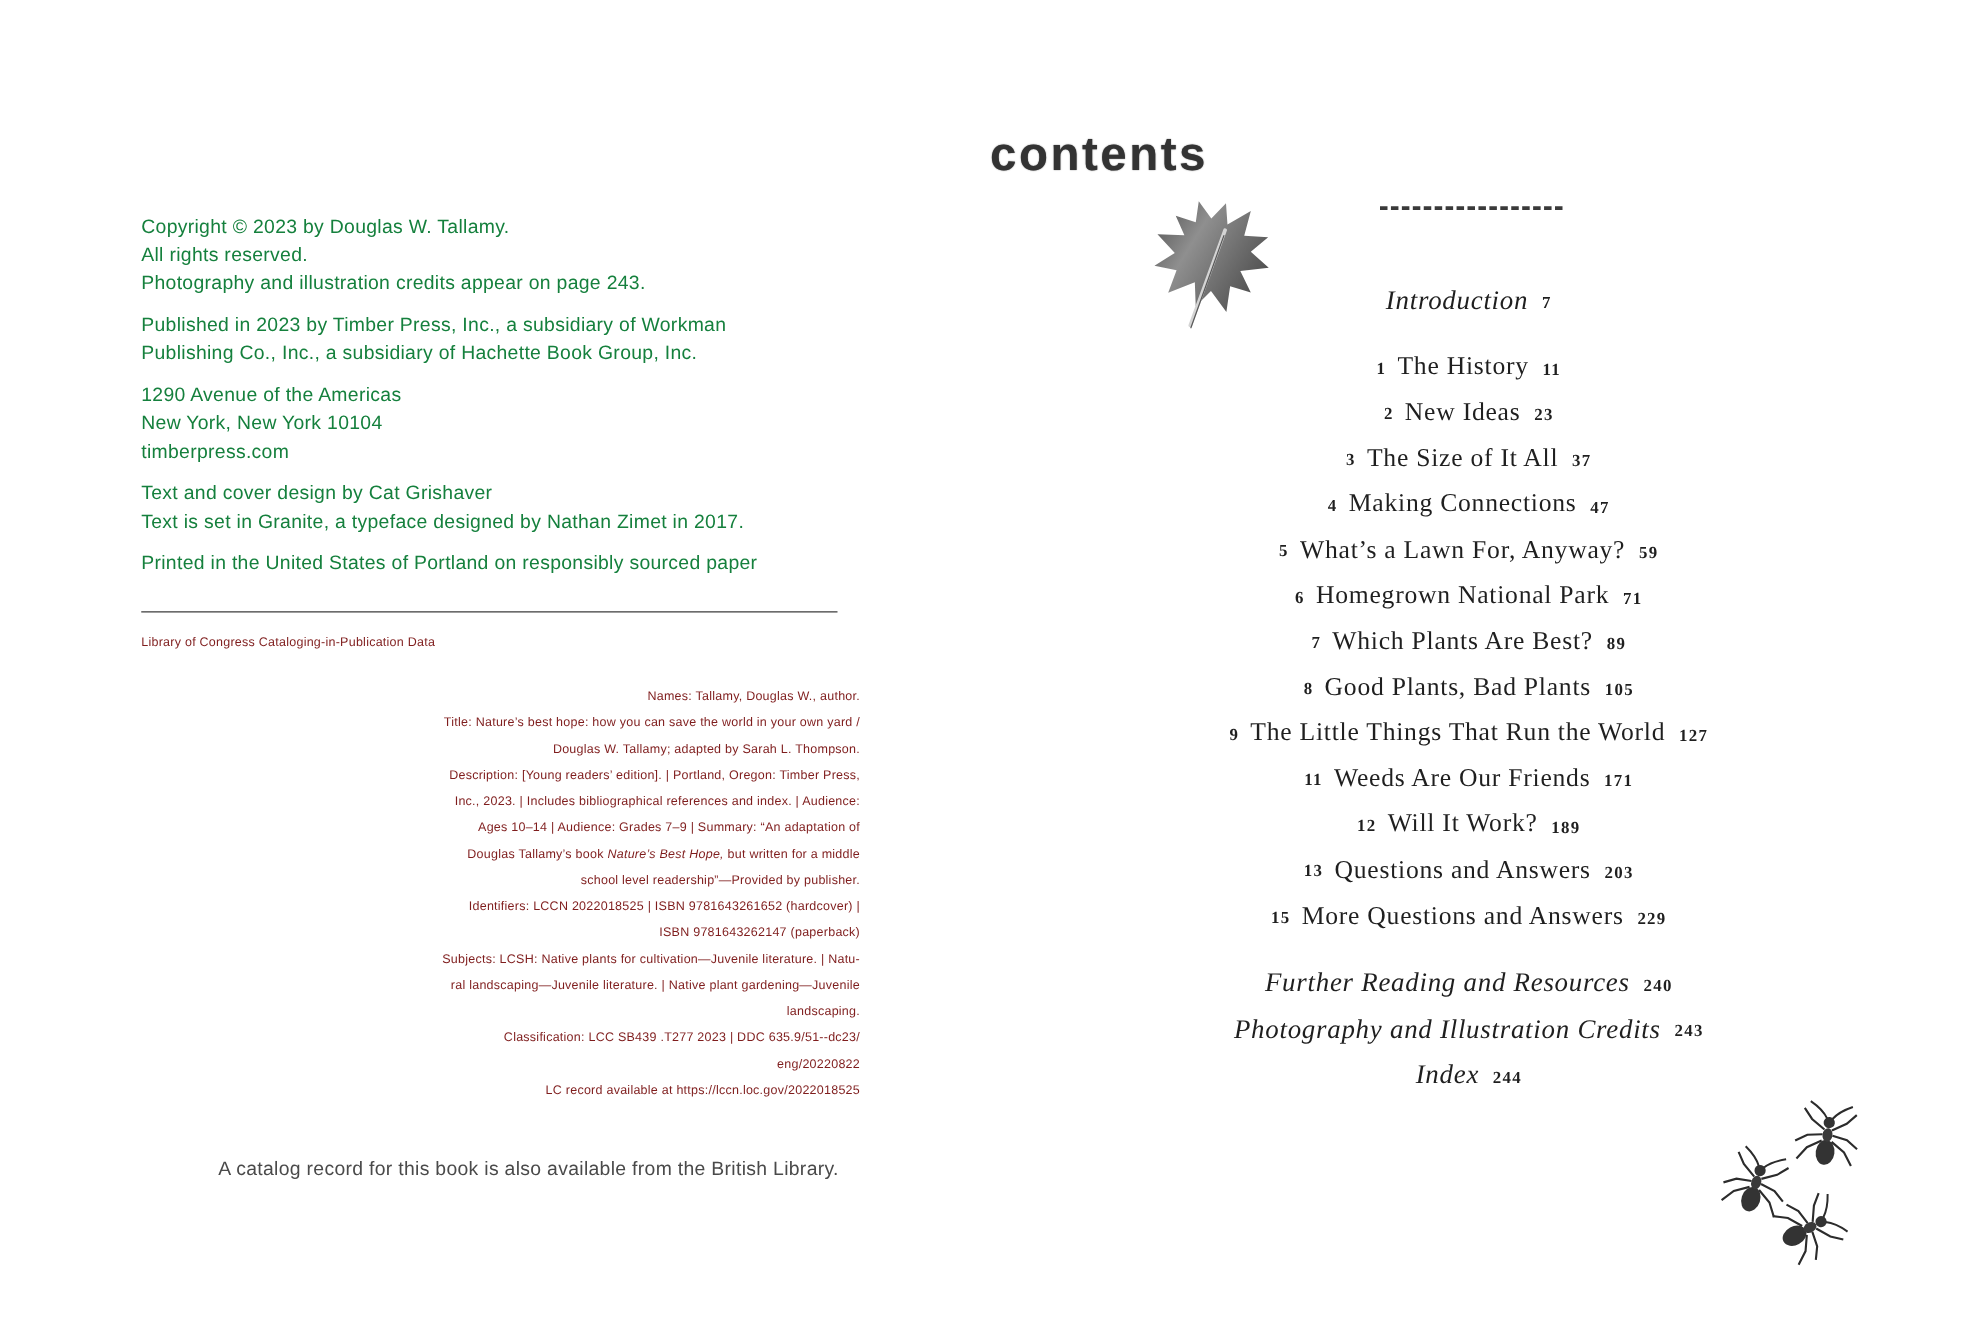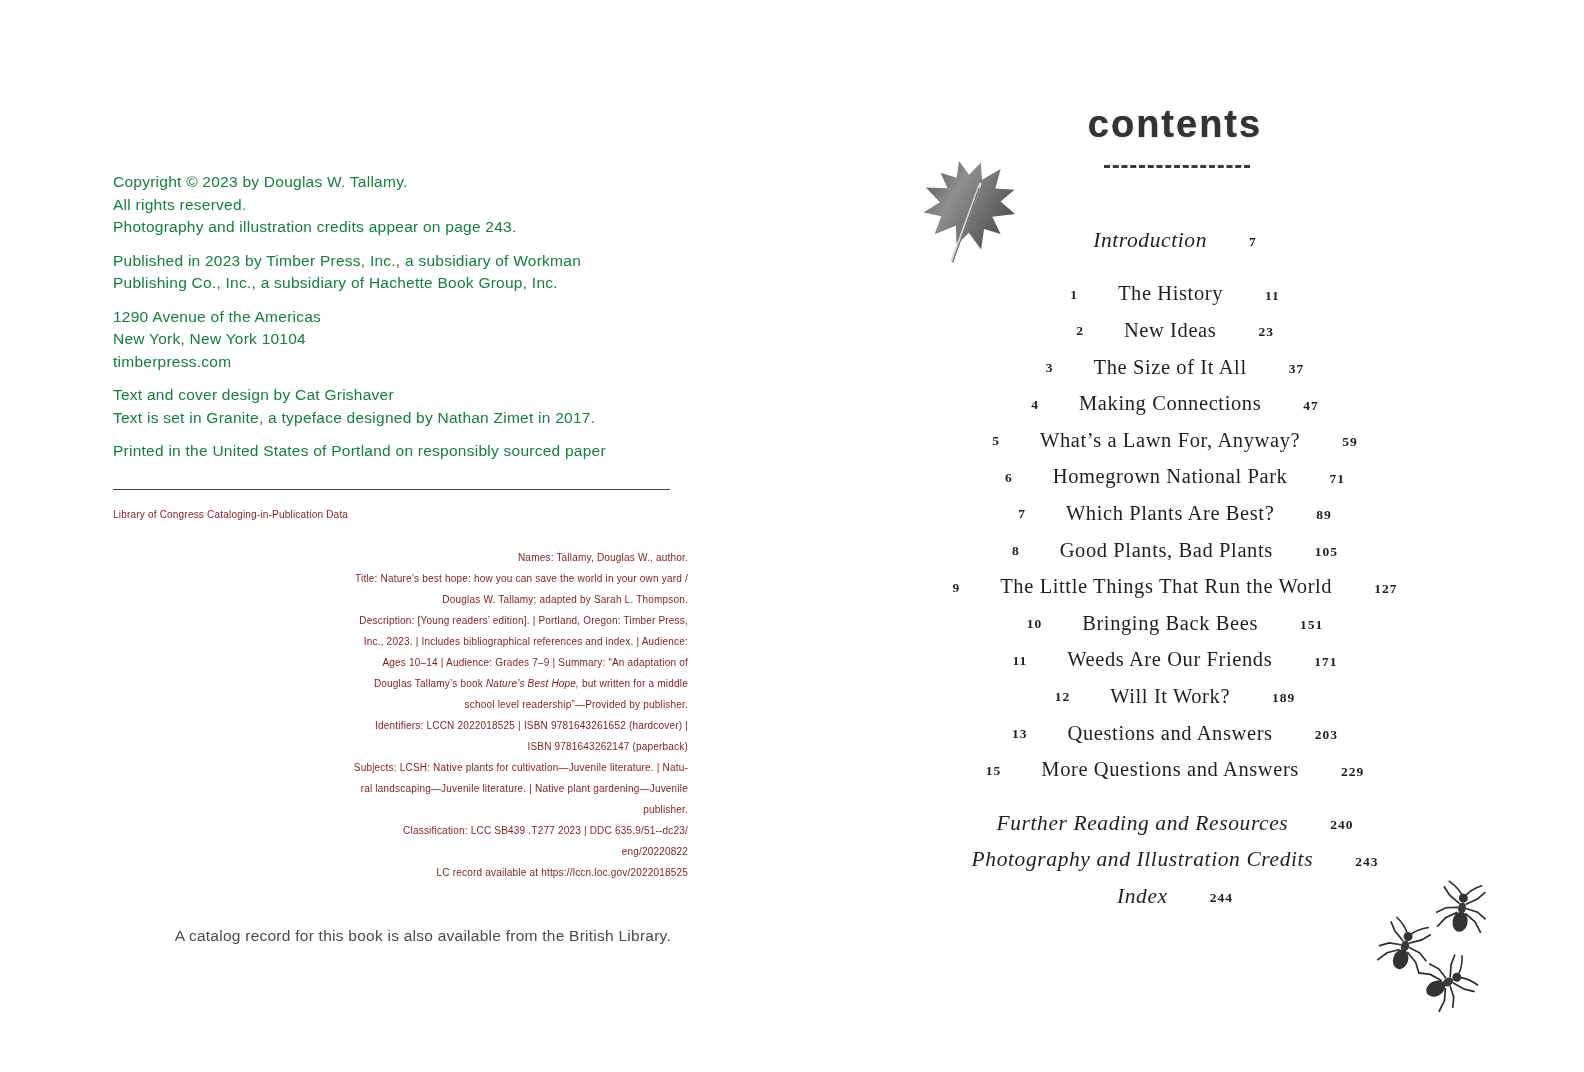--- a/index.html
+++ b/index.html
@@ -29,37 +29,37 @@
   .cip-heading{margin:0 0 22px 0;}
   .cip-line{white-space:nowrap;text-align:right;}
   .cip-line.indent{padding-left:27px;}
   .catalog-note{
     position:absolute;left:113px;top:927px;width:558px;
     text-align:right;font-size:15.5px;letter-spacing:.25px;color:#4a4a4a;
   }
 
   
   .contents-title{
-    position:absolute;top:103px;left:0;width:766px;text-align:center;
+    position:absolute;top:103px;left:0;width:766px;text-align:left;
     font-family:"Liberation Sans",sans-serif;font-weight:bold;
     font-size:38px;letter-spacing:2px;color:#333333;
     text-shadow:0 0 1px #555;
   }
   .title-dots{
     position:absolute;top:165px;left:312px;width:146px;height:0;
     border-top:3px dashed #3a3a3a;
   }
   .leaf-wrap{position:absolute;left:108px;top:146px;width:140px;height:118px;}
   .toc{
     position:absolute;top:222px;left:0;width:766px;
     font-family:"Liberation Serif",serif;color:#1f1f1f;
   }
   .toc-row{
     height:36.6px;display:flex;align-items:center;justify-content:center;
-    font-size:20.5px;letter-spacing:.6px;gap:31px;
+    font-size:20.5px;letter-spacing:.6px;
   }
   .toc-row .num{
     font-size:13.5px;font-weight:bold;margin-right:9px;letter-spacing:1px;
     font-style:normal;position:relative;top:1px;
   }
   .toc-row .pg{
     font-size:13.5px;font-weight:bold;margin-left:11px;letter-spacing:1px;
     font-style:normal;position:relative;top:2px;
   }
   .intro-row{font-style:italic;font-size:21.5px;margin-bottom:17px;}
@@ -105,21 +105,21 @@
         <div class="cip-line indent"><span>Douglas W. Tallamy; adapted by Sarah L. Thompson.</span><i></i><span></span></div>
         <div class="cip-line"><span>Description: [Young readers’ edition]. | Portland, Oregon: Timber Press,</span><i></i><span></span></div>
         <div class="cip-line indent"><span>Inc., 2023. | Includes bibliographical references and index. | Audience:</span><i></i><span></span></div>
         <div class="cip-line indent"><span>Ages 10–14 | Audience: Grades 7–9 | Summary: “An adaptation of</span><i></i><span></span></div>
         <div class="cip-line indent"><span>Douglas Tallamy’s book </span><i>Nature’s Best Hope,</i><span> but written for a middle</span></div>
         <div class="cip-line indent"><span>school level readership”—Provided by publisher.</span><i></i><span></span></div>
         <div class="cip-line"><span>Identifiers: LCCN 2022018525 | ISBN 9781643261652 (hardcover) |</span><i></i><span></span></div>
         <div class="cip-line indent"><span>ISBN 9781643262147 (paperback)</span><i></i><span></span></div>
         <div class="cip-line"><span>Subjects: LCSH: Native plants for cultivation—Juvenile literature. | Natu-</span><i></i><span></span></div>
         <div class="cip-line indent"><span>ral landscaping—Juvenile literature. | Native plant gardening—Juvenile</span><i></i><span></span></div>
-        <div class="cip-line indent"><span>publisher.</span><i></i><span></span></div>
+        <div class="cip-line indent"><span>landscaping.</span><i></i><span></span></div>
         <div class="cip-line"><span>Classification: LCC SB439 .T277 2023 | DDC 635.9/51--dc23/</span><i></i><span></span></div>
         <div class="cip-line indent"><span>eng/20220822</span><i></i><span></span></div>
         <div class="cip-line"><span>LC record available at https://lccn.loc.gov/2022018525</span><i></i><span></span></div>
       </div>
   </div>
 
   <div class="catalog-note">A catalog record for this book is also available from the British Library.</div>
 </div>
 
 <div class="page" id="right-page">
@@ -193,25 +193,20 @@
         </div>
         <div class="toc-row">
           <span class="num">8</span>
           <span>Good Plants, Bad Plants</span>
           <span class="pg">105</span>
         </div>
         <div class="toc-row">
           <span class="num">9</span>
           <span>The Little Things That Run the World</span>
           <span class="pg">127</span>
-        </div>
-        <div class="toc-row">
-          <span class="num">10</span>
-          <span>Bringing Back Bees</span>
-          <span class="pg">151</span>
         </div>
         <div class="toc-row">
           <span class="num">11</span>
           <span>Weeds Are Our Friends</span>
           <span class="pg">171</span>
         </div>
         <div class="toc-row">
           <span class="num">12</span>
           <span>Will It Work?</span>
           <span class="pg">189</span>

